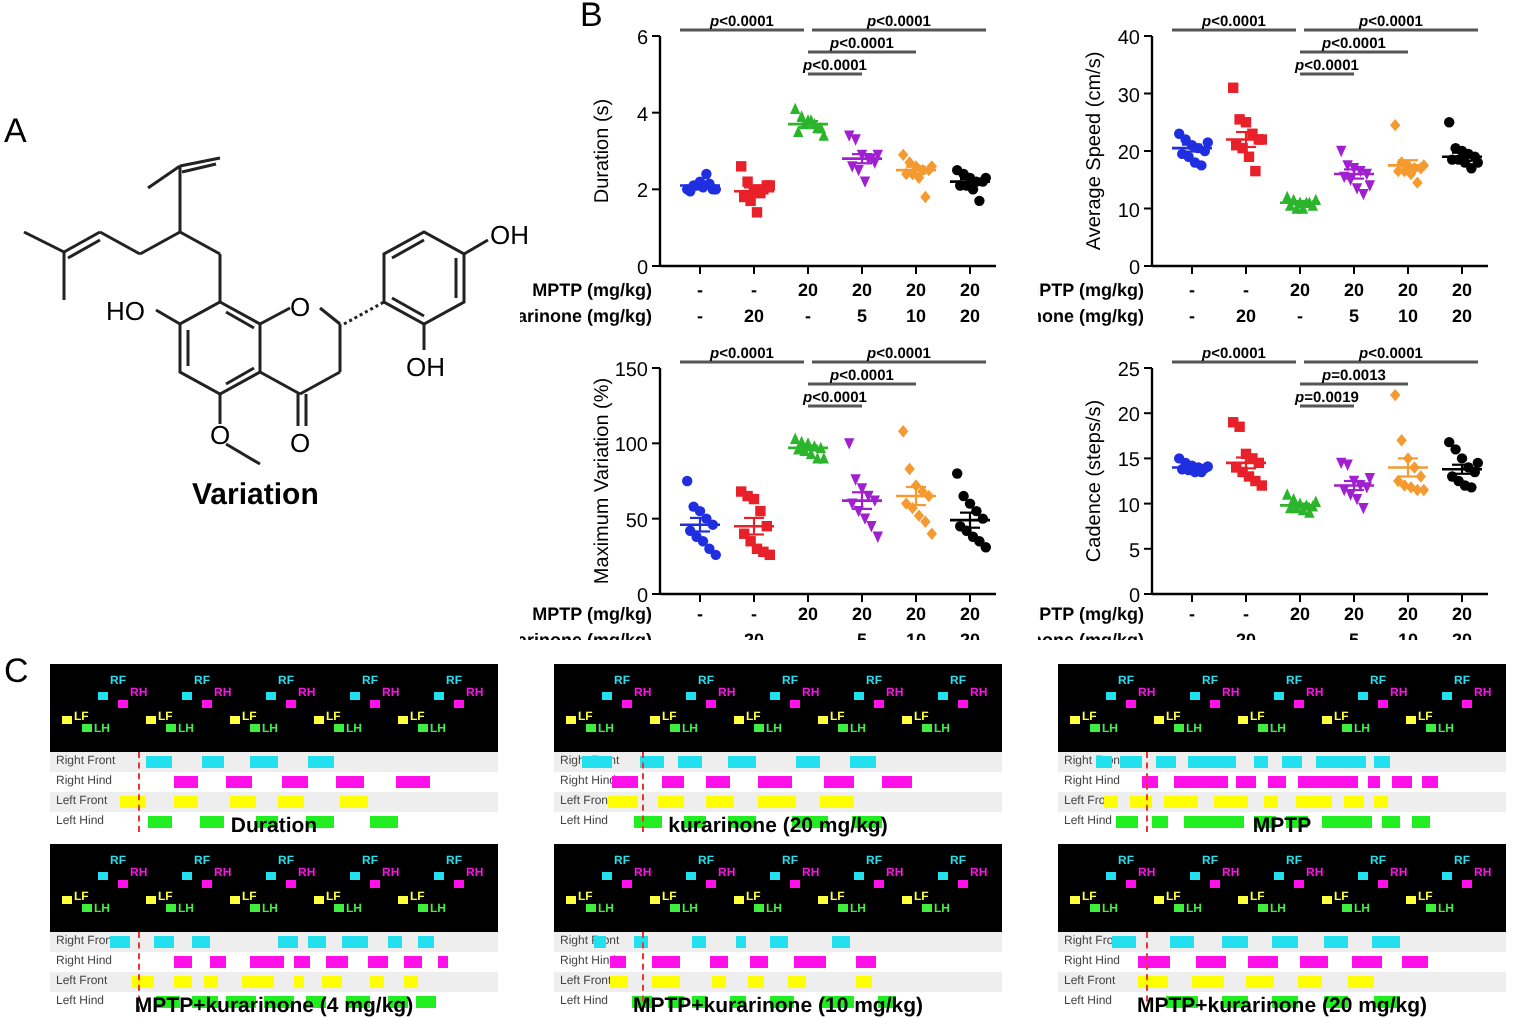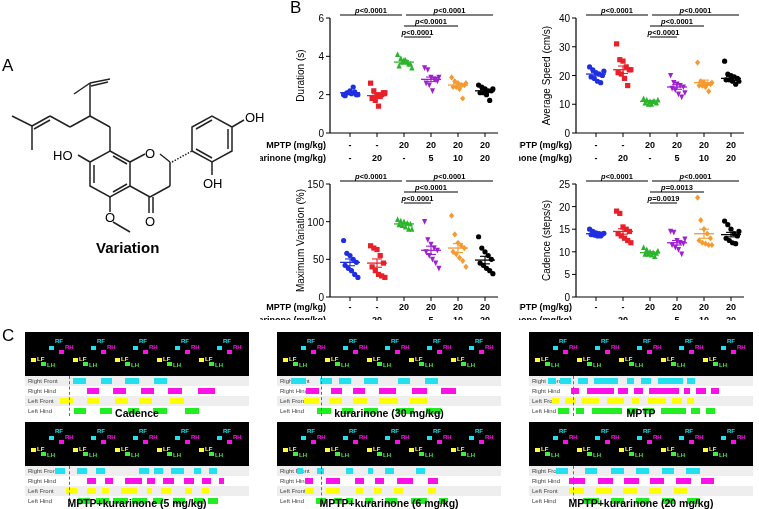--- a/index.html
+++ b/index.html
@@ -656,21 +656,21 @@
           <span class="lbl">Left Hind</span>
           <span class="seg" style="left: 49.4px; width: 11.4px; background: rgb(32, 238, 32);"></span>
           <span class="seg" style="left: 75.05px; width: 12.35px; background: rgb(32, 238, 32);"></span>
           <span class="seg" style="left: 102.6px; width: 11.4px; background: rgb(32, 238, 32);"></span>
           <span class="seg" style="left: 128.25px; width: 13.3px; background: rgb(32, 238, 32);"></span>
           <span class="seg" style="left: 159.6px; width: 14.25px; background: rgb(32, 238, 32);"></span>
         </div>
         <div class="divider"></div>
       </div>
     </div>
-    <div class="gait-title" style="left: 17px; top: 407px;">Cadence</div>
+    <div class="gait-title" style="left: 17px; top: 407px;">Duration</div>
     <div class="gait" style="left: 277px; top: 332px;">
       <div class="video">
         <span class="tag" style="color: rgb(34, 224, 238); left: 30px; top: 6px;">RF</span>
         <span style="position: absolute; width: 5px; height: 4px; background: rgb(34, 224, 238); left: 24px; top: 14px;"></span>
         <span class="tag" style="color: rgb(255, 16, 232); left: 40px; top: 12px;">RH</span>
         <span style="position: absolute; width: 5px; height: 4px; background: rgb(255, 16, 232); left: 34px; top: 18px;"></span>
         <span class="tag" style="color: rgb(255, 255, 64); left: 12px; top: 24px;">LF</span>
         <span style="position: absolute; width: 5px; height: 4px; background: rgb(255, 255, 64); left: 6px; top: 26px;"></span>
         <span class="tag" style="color: rgb(64, 238, 64); left: 22px; top: 30px;">LH</span>
         <span style="position: absolute; width: 5px; height: 4px; background: rgb(64, 238, 64); left: 16px; top: 30px;"></span>
@@ -738,21 +738,21 @@
           <span class="lbl">Left Hind</span>
           <span class="seg" style="left: 39.9px; width: 14.25px; background: rgb(32, 238, 32);"></span>
           <span class="seg" style="left: 64.6px; width: 11.4px; background: rgb(32, 238, 32);"></span>
           <span class="seg" style="left: 87.4px; width: 13.3px; background: rgb(32, 238, 32);"></span>
           <span class="seg" style="left: 118.75px; width: 18.05px; background: rgb(32, 238, 32);"></span>
           <span class="seg" style="left: 149.15px; width: 15.2px; background: rgb(32, 238, 32);"></span>
         </div>
         <div class="divider"></div>
       </div>
     </div>
-    <div class="gait-title" style="left: 269px; top: 407px;">kurarinone (30 mg/kg)</div>
+    <div class="gait-title" style="left: 269px; top: 407px;">kurarinone (20 mg/kg)</div>
     <div class="gait" style="left: 529px; top: 332px;">
       <div class="video">
         <span class="tag" style="color: rgb(34, 224, 238); left: 30px; top: 6px;">RF</span>
         <span style="position: absolute; width: 5px; height: 4px; background: rgb(34, 224, 238); left: 24px; top: 14px;"></span>
         <span class="tag" style="color: rgb(255, 16, 232); left: 40px; top: 12px;">RH</span>
         <span style="position: absolute; width: 5px; height: 4px; background: rgb(255, 16, 232); left: 34px; top: 18px;"></span>
         <span class="tag" style="color: rgb(255, 255, 64); left: 12px; top: 24px;">LF</span>
         <span style="position: absolute; width: 5px; height: 4px; background: rgb(255, 255, 64); left: 6px; top: 26px;"></span>
         <span class="tag" style="color: rgb(64, 238, 64); left: 22px; top: 30px;">LH</span>
         <span style="position: absolute; width: 5px; height: 4px; background: rgb(64, 238, 64); left: 16px; top: 30px;"></span>
@@ -922,21 +922,21 @@
           <span class="seg" style="left: 88.35px; width: 14.25px; background: rgb(32, 238, 32);"></span>
           <span class="seg" style="left: 107.35px; width: 14.25px; background: rgb(32, 238, 32);"></span>
           <span class="seg" style="left: 128.25px; width: 9.5px; background: rgb(32, 238, 32);"></span>
           <span class="seg" style="left: 148.2px; width: 11.4px; background: rgb(32, 238, 32);"></span>
           <span class="seg" style="left: 169.1px; width: 9.5px; background: rgb(32, 238, 32);"></span>
           <span class="seg" style="left: 183.35px; width: 9.5px; background: rgb(32, 238, 32);"></span>
         </div>
         <div class="divider"></div>
       </div>
     </div>
-    <div class="gait-title" style="left: 17px; top: 497px;">MPTP+kurarinone (5 mg/kg)</div>
+    <div class="gait-title" style="left: 17px; top: 497px;">MPTP+kurarinone (4 mg/kg)</div>
     <div class="gait" style="left: 277px; top: 422px;">
       <div class="video">
         <span class="tag" style="color: rgb(34, 224, 238); left: 30px; top: 6px;">RF</span>
         <span style="position: absolute; width: 5px; height: 4px; background: rgb(34, 224, 238); left: 24px; top: 14px;"></span>
         <span class="tag" style="color: rgb(255, 16, 232); left: 40px; top: 12px;">RH</span>
         <span style="position: absolute; width: 5px; height: 4px; background: rgb(255, 16, 232); left: 34px; top: 18px;"></span>
         <span class="tag" style="color: rgb(255, 255, 64); left: 12px; top: 24px;">LF</span>
         <span style="position: absolute; width: 5px; height: 4px; background: rgb(255, 255, 64); left: 6px; top: 26px;"></span>
         <span class="tag" style="color: rgb(64, 238, 64); left: 22px; top: 30px;">LH</span>
         <span style="position: absolute; width: 5px; height: 4px; background: rgb(64, 238, 64); left: 16px; top: 30px;"></span>
@@ -1007,21 +1007,21 @@
           <span class="seg" style="left: 57px; width: 7.6px; background: rgb(32, 238, 32);"></span>
           <span class="seg" style="left: 69.35px; width: 6.65px; background: rgb(32, 238, 32);"></span>
           <span class="seg" style="left: 88.35px; width: 7.6px; background: rgb(32, 238, 32);"></span>
           <span class="seg" style="left: 108.3px; width: 11.4px; background: rgb(32, 238, 32);"></span>
           <span class="seg" style="left: 133.95px; width: 16.15px; background: rgb(32, 238, 32);"></span>
           <span class="seg" style="left: 161.5px; width: 9.5px; background: rgb(32, 238, 32);"></span>
         </div>
         <div class="divider"></div>
       </div>
     </div>
-    <div class="gait-title" style="left: 269px; top: 497px;">MPTP+kurarinone (6 mg/kg)</div>
+    <div class="gait-title" style="left: 269px; top: 497px;">MPTP+kurarinone (10 mg/kg)</div>
     <div class="gait" style="left: 529px; top: 422px;">
       <div class="video">
         <span class="tag" style="color: rgb(34, 224, 238); left: 30px; top: 6px;">RF</span>
         <span style="position: absolute; width: 5px; height: 4px; background: rgb(34, 224, 238); left: 24px; top: 14px;"></span>
         <span class="tag" style="color: rgb(255, 16, 232); left: 40px; top: 12px;">RH</span>
         <span style="position: absolute; width: 5px; height: 4px; background: rgb(255, 16, 232); left: 34px; top: 18px;"></span>
         <span class="tag" style="color: rgb(255, 255, 64); left: 12px; top: 24px;">LF</span>
         <span style="position: absolute; width: 5px; height: 4px; background: rgb(255, 255, 64); left: 6px; top: 26px;"></span>
         <span class="tag" style="color: rgb(64, 238, 64); left: 22px; top: 30px;">LH</span>
         <span style="position: absolute; width: 5px; height: 4px; background: rgb(64, 238, 64); left: 16px; top: 30px;"></span>

